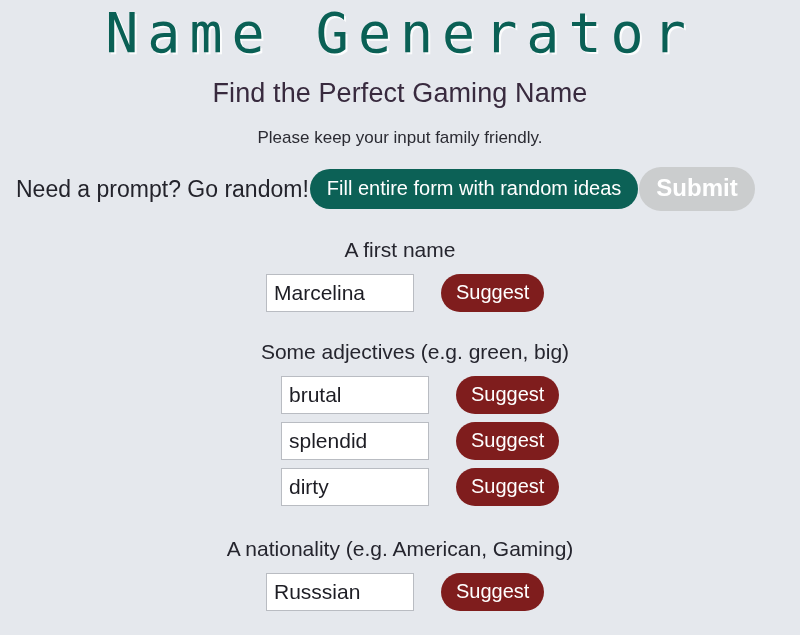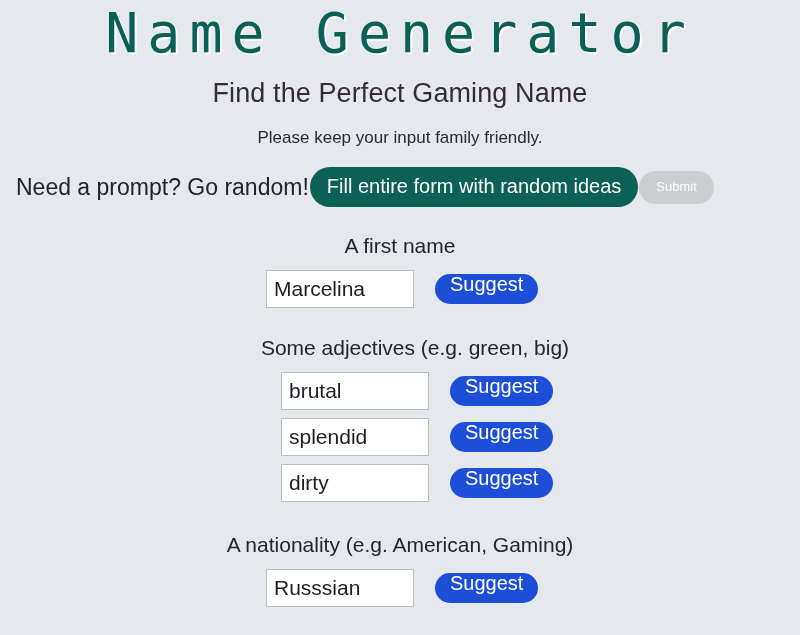--- a/index.html
+++ b/index.html
@@ -87,23 +87,24 @@
     background: #0c6156;
     color: #ffffff;
     border-radius: 22px;
     font-size: 20px;
     padding: 9px 17px 11px 17px;
   }
   .btn-disabled {
     background: #cbcdce;
     color: #ffffff;
     border-radius: 22px;
-    font-size: 13px;
+    font-size: 24px;
     padding: 9px 17px 11px 17px;
     cursor: default;
+    font-weight: bold;
   }
 
   
   .group {
     width: 100%;
   }
   .group-label {
     text-align: center;
     color: #25252e;
     font-size: 21px;
@@ -112,45 +113,45 @@
   }
   .group-first { padding-top: 28px; }
   .group-adj   { padding-top: 29px; margin-left: 15px; }
   .group-nat   { padding-top: 32px; }
 
   .field-row {
     display: flex;
     align-items: center;
     justify-content: flex-start;
     padding-left: 266px;
-    gap: 21px;
+    gap: 27px;
     margin-top: 14px;
   }
   .field-row.subsequent { margin-top: 8px; }
 
   .text-input {
     width: 148px;
     height: 38px;
     box-sizing: border-box;
     background: #ffffff;
     border: 1px solid #b9bcc2;
     border-radius: 0;
     font-family: "Liberation Sans", sans-serif;
     font-size: 21px;
     color: #1d1d24;
     padding: 0 7px;
     outline: none;
   }
 
   .btn-suggest {
-    background: #1d4ed8;
+    background: #7f1d1d;
     color: #ffffff;
     border-radius: 20px;
     font-size: 20px;
-    padding: 0 15px 10px 15px;
+    padding: 8px 15px 10px 15px;
   }
 </style>
 </head>
 <body>
 
 <div class="page">
 
   <h1 class="title">Name Generator</h1>
 
   <h2 class="subtitle">Find the Perfect Gaming Name</h2>

